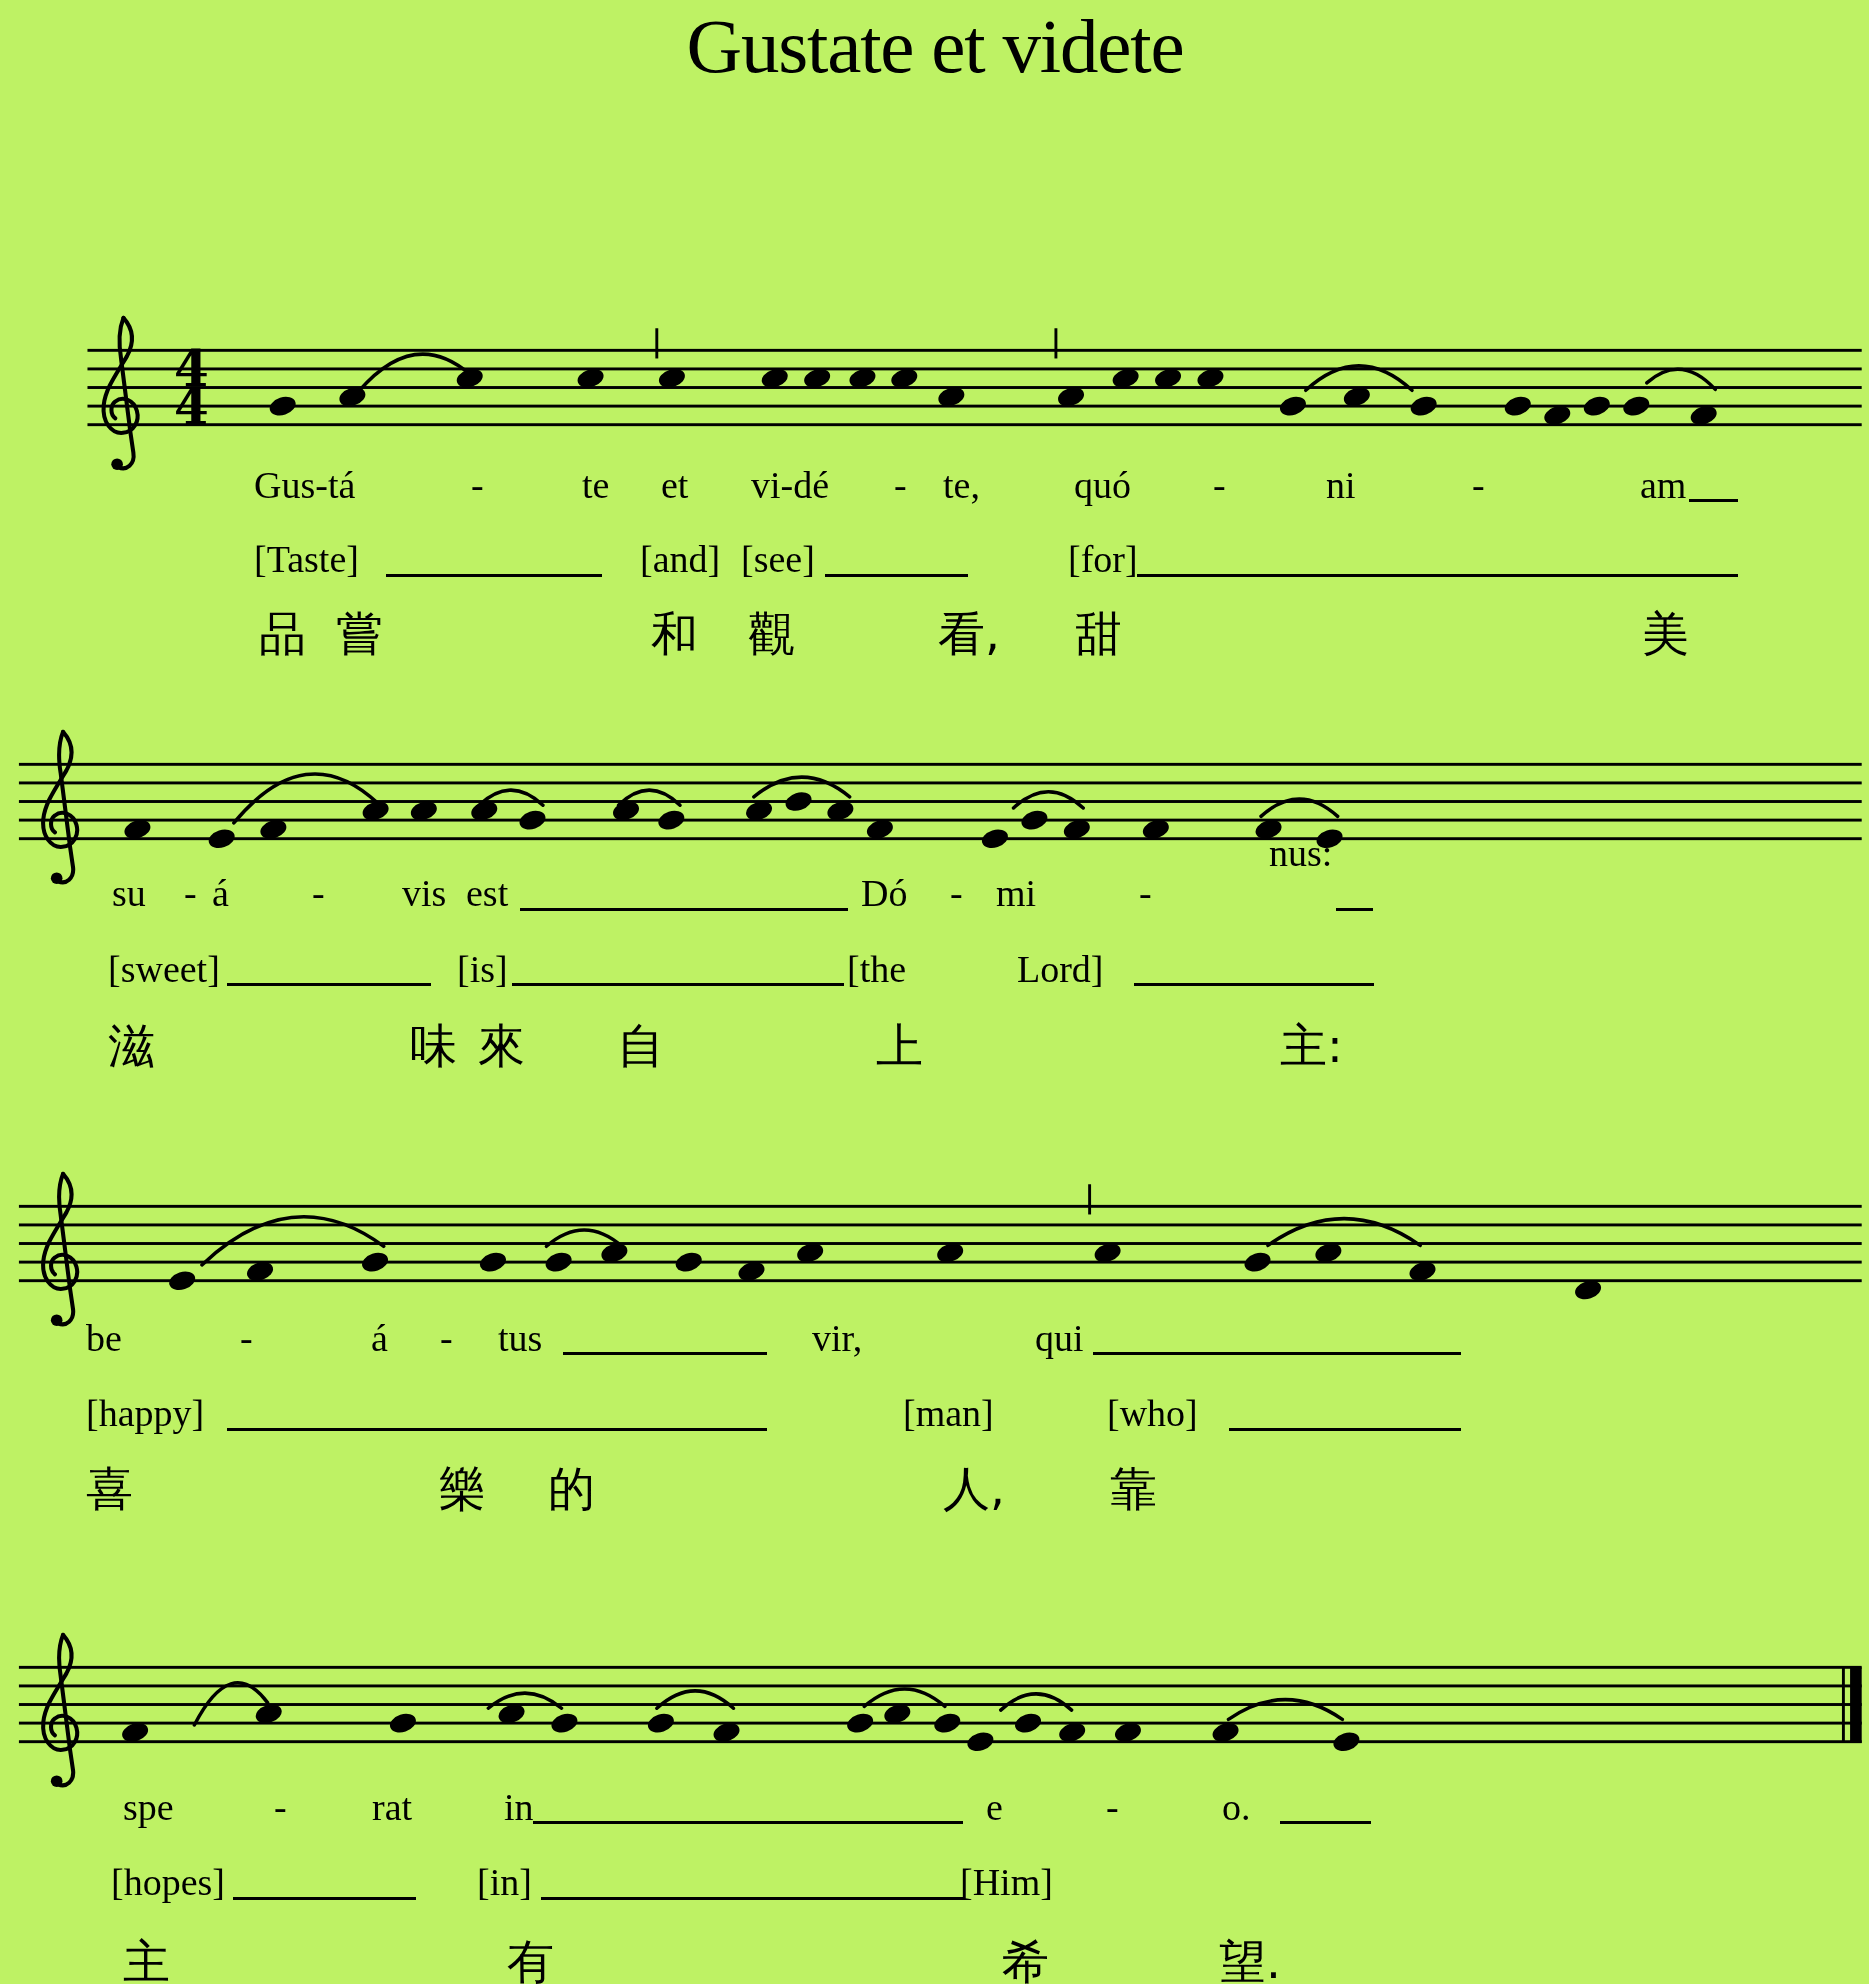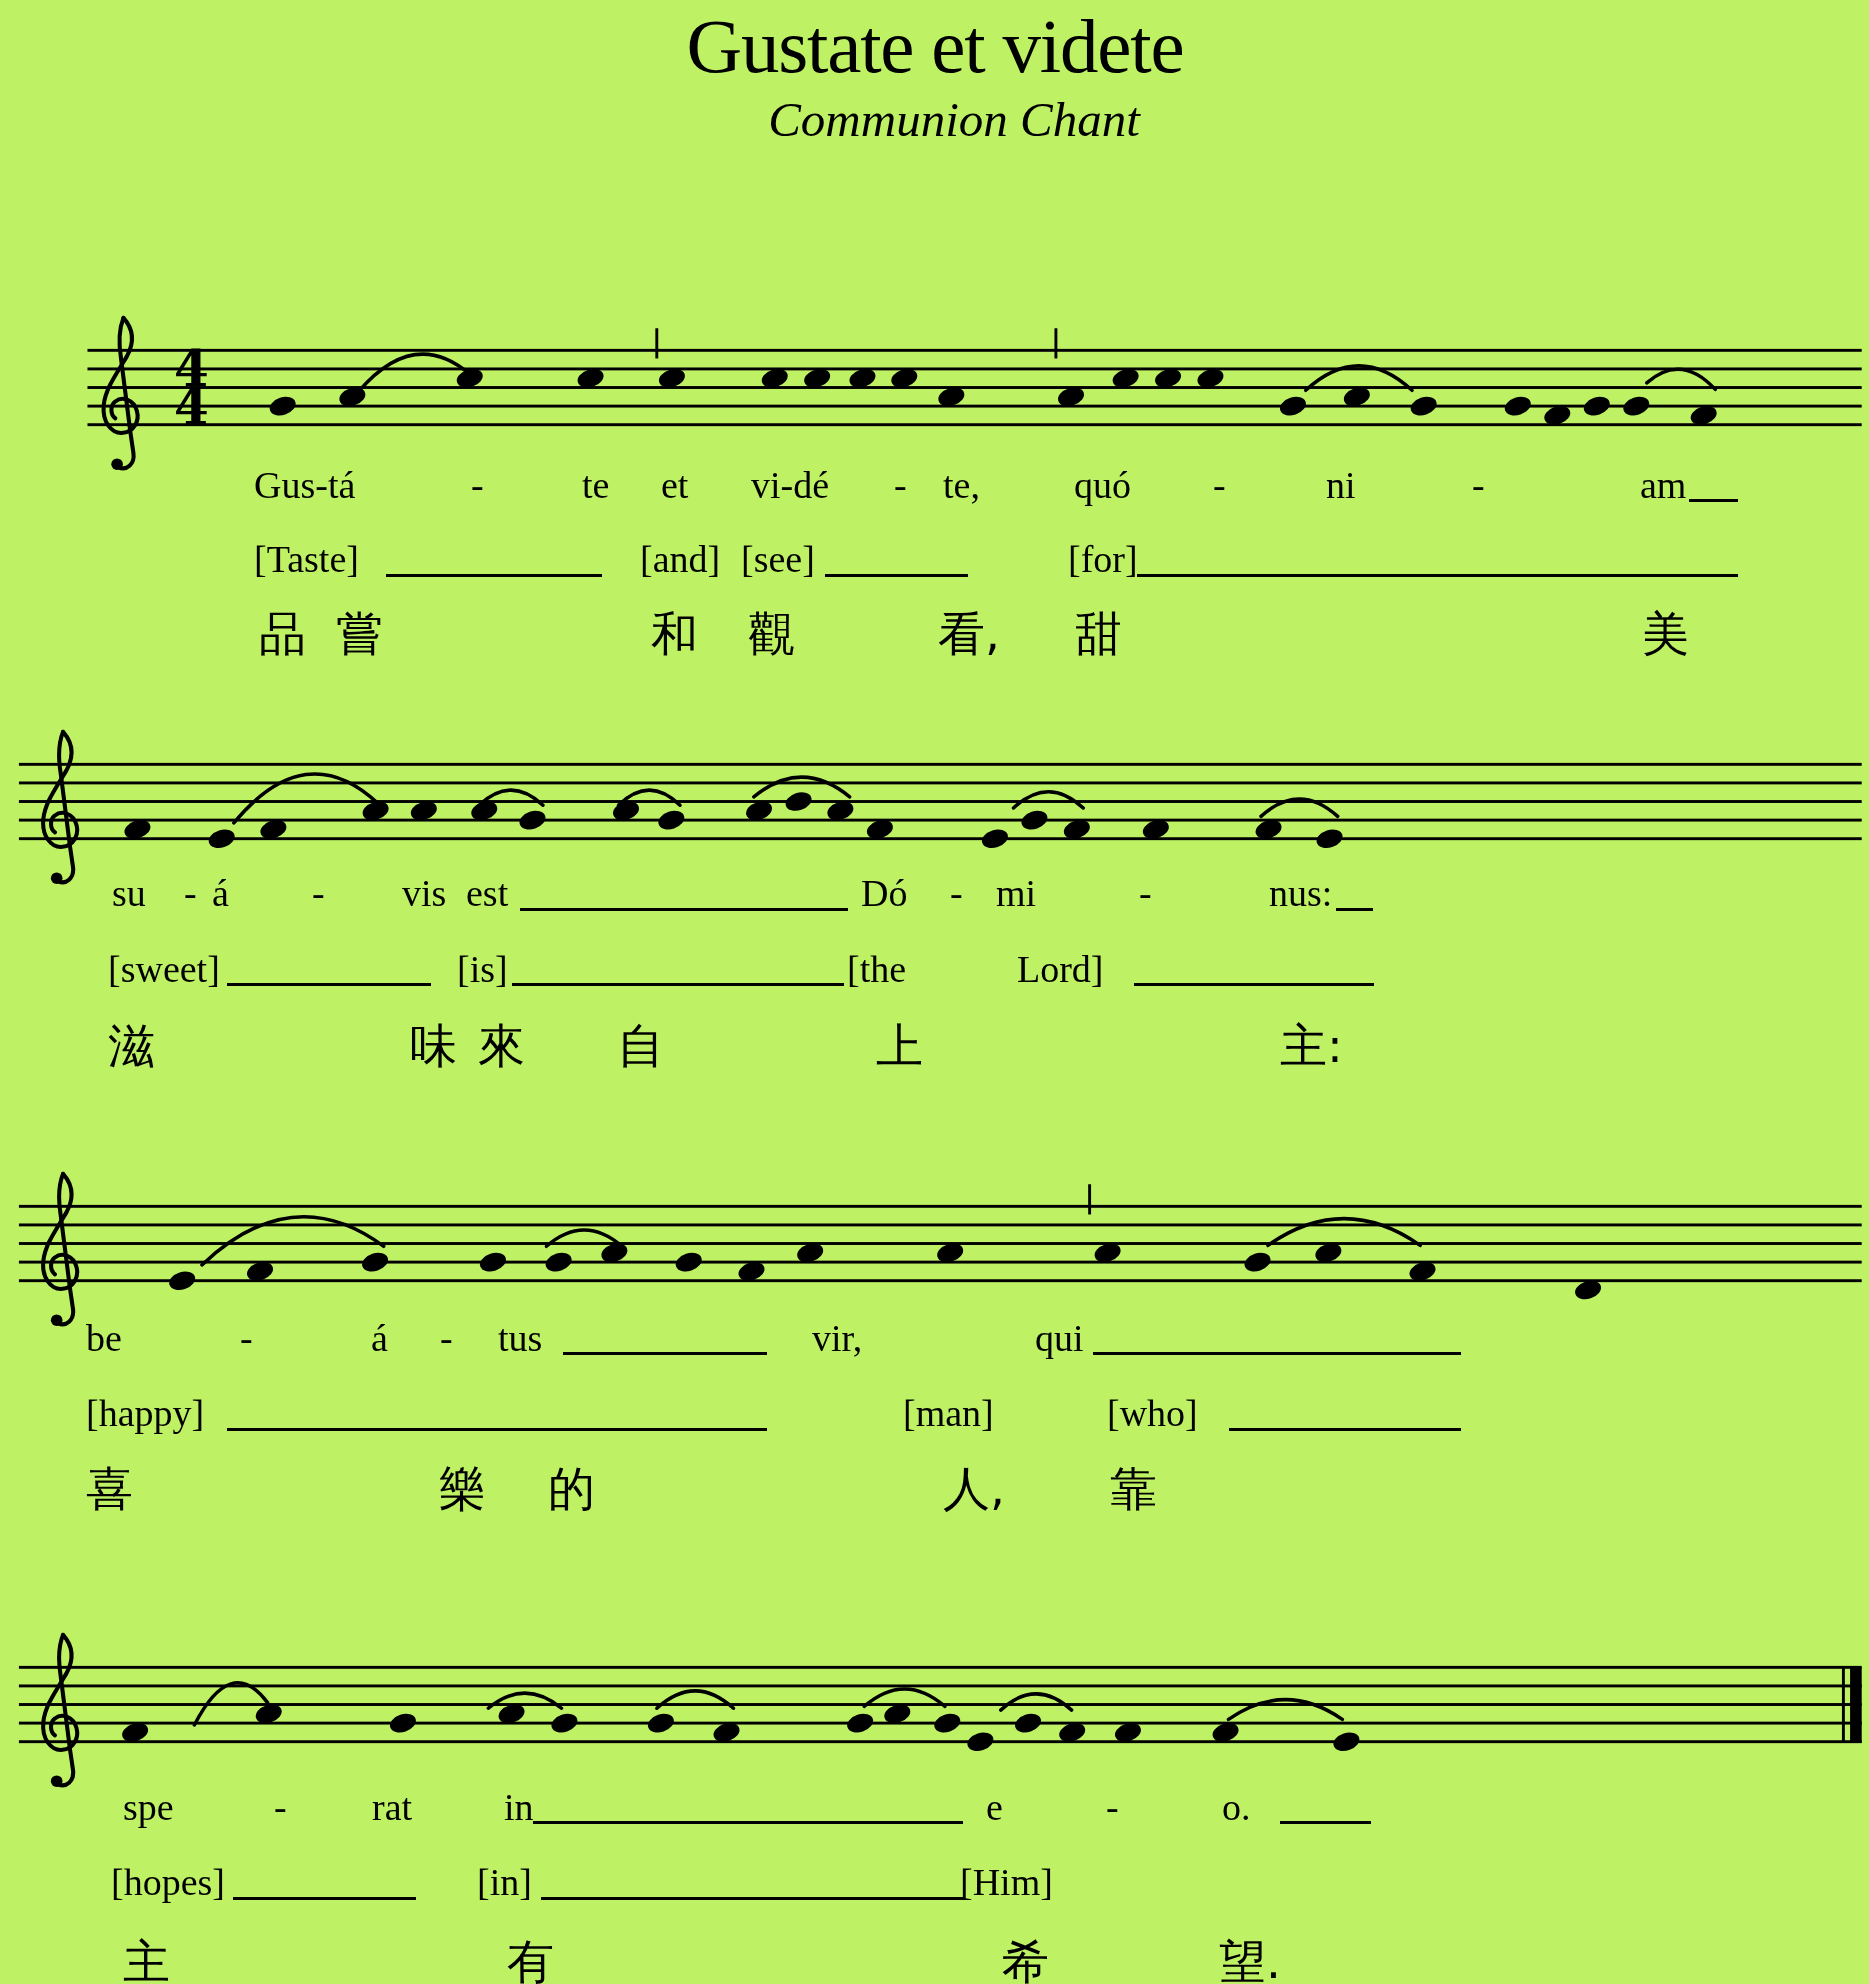--- a/index.html
+++ b/index.html
@@ -14,21 +14,20 @@
   .lyr{position:absolute;white-space:pre;line-height:1}
   .latin,.gloss{font-family:"Liberation Serif",serif;font-size:38px}
   .chinese{font-family:"DejaVu Sans","Liberation Serif",sans-serif;font-size:47px}
   .ext{position:absolute;height:2.9px;background:#000}
 </style>
 </head>
 <body>
 
 <div class="page">
   <div class="title">Gustate et videte</div>
-  <div class="sub s1">Communion Chant</div>
   <div id="score">
       <svg viewBox="0 462 3212 420" width="1869" height="244" style="top: 269px;">
         <rect x="148" y="599.5" width="3054" height="5" fill="#000000"></rect>
         <rect x="148" y="631.5" width="3054" height="5" fill="#000000"></rect>
         <rect x="148" y="663.5" width="3054" height="5" fill="#000000"></rect>
         <rect x="148" y="695.5" width="3054" height="5" fill="#000000"></rect>
         <rect x="148" y="727.5" width="3054" height="5" fill="#000000"></rect>
         <g transform="translate(152 532)">
           <path d="M58 14 C74 32 78 54 64 80 C45 112 27 136 24 164 C21 194 38 214 57 212 C76 210 86 192 81 174 C76 155 56 148 44 158 C35 165 35 180 44 187" fill="none" stroke="#000000" stroke-width="7" stroke-linecap="round"></path>
           <path d="M58 14 C50 34 49 56 54 86 L70 212 L75 246 C78 266 63 278 49 271" fill="none" stroke="#000000" stroke-width="7" stroke-linecap="round"></path>
@@ -200,21 +199,21 @@
       <span class="lyr latin" style="left: 112px; top: 874px;">su</span>
       <span class="lyr latin" style="left: 184px; top: 874px;">-</span>
       <span class="lyr latin" style="left: 212px; top: 874px;">á</span>
       <span class="lyr latin" style="left: 312px; top: 874px;">-</span>
       <span class="lyr latin" style="left: 402px; top: 874px;">vis</span>
       <span class="lyr latin" style="left: 466px; top: 874px;">est</span>
       <span class="lyr latin" style="left: 861px; top: 874px;">Dó</span>
       <span class="lyr latin" style="left: 950px; top: 874px;">-</span>
       <span class="lyr latin" style="left: 996px; top: 874px;">mi</span>
       <span class="lyr latin" style="left: 1139px; top: 874px;">-</span>
-      <span class="lyr latin" style="left: 1269px; top: 874px; text-align: right;">nus:</span>
+      <span class="lyr latin" style="left: 1269px; top: 834px; text-align: right;">nus:</span>
       <div class="ext" style="left: 520px; width: 328px; top: 908px;"></div>
       <div class="ext" style="left: 1336px; width: 37px; top: 908px;"></div>
       <span class="lyr gloss" style="left: 108px; top: 950px;">[sweet]</span>
       <span class="lyr gloss" style="left: 457px; top: 950px;">[is]</span>
       <span class="lyr gloss" style="left: 847px; top: 950px;">[the</span>
       <span class="lyr gloss" style="left: 1017px; top: 950px;">Lord]</span>
       <div class="ext" style="left: 227px; width: 204px; top: 983px;"></div>
       <div class="ext" style="left: 512px; width: 332px; top: 983px;"></div>
       <div class="ext" style="left: 1134px; width: 240px; top: 983px;"></div>
       <span class="lyr chinese" style="left: 108px; top: 1022px;">滋</span>

